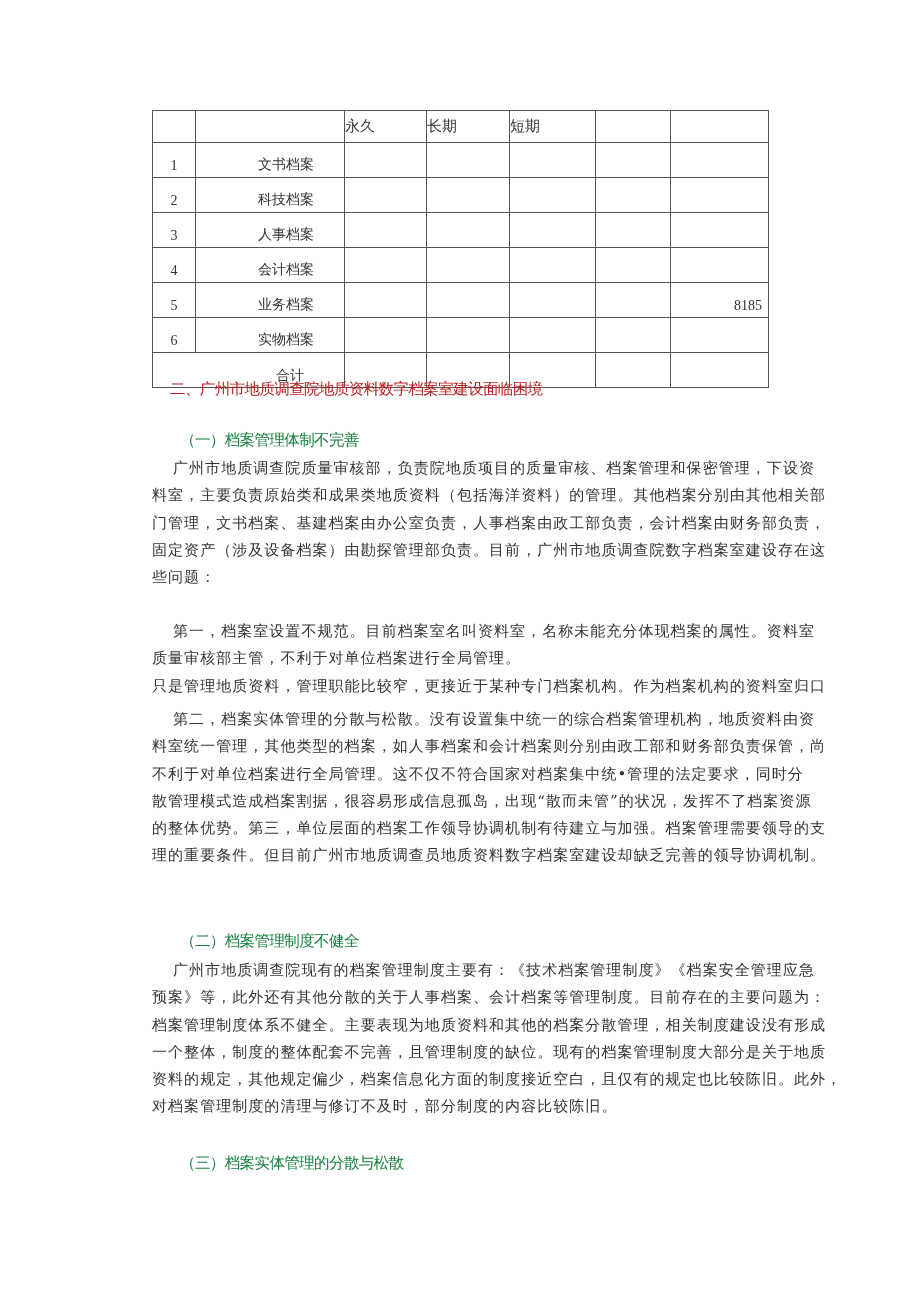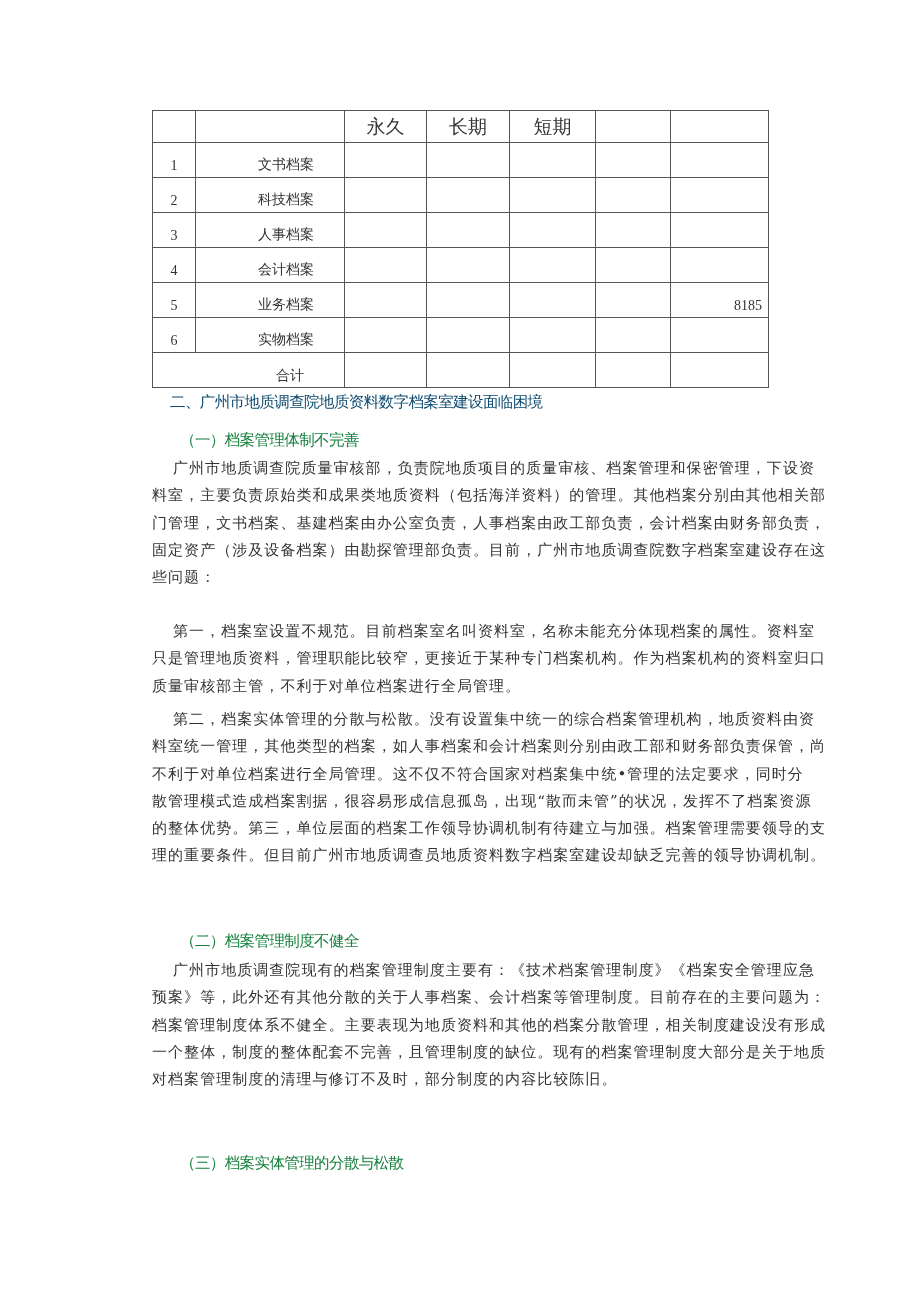--- a/index.html
+++ b/index.html
@@ -4,29 +4,29 @@
 <style>
   html, body { margin:0; padding:0; background:#ffffff; }
   body { width:920px; height:1301px; position:relative; overflow:hidden;
          font-family:"DejaVu Serif","Liberation Serif",serif; color:#222; }
   .page { position:absolute; left:0; top:0; width:920px; height:1301px; }
 
   table.archive { position:absolute; left:152px; top:110px; border-collapse:collapse;
                   table-layout:fixed; width:616px; }
   table.archive td { border:1px solid #555; height:31px; padding:0; font-size:14px;
                      color:#333; vertical-align:bottom; }
-  table.archive tr.hdr td { vertical-align:middle; text-align:center;
-                     font-family:"DejaVu Sans","Liberation Sans",sans-serif; font-size:19px; }
+  table.archive tr.hdr td { vertical-align:middle; text-align:left;
+                     font-family:"DejaVu Sans","Liberation Sans",sans-serif; font-size:15px; }
   td.num { text-align:center; padding-bottom:3px !important; font-family:"Liberation Serif",serif; font-size:15px; }
   td.name { text-align:right; padding-right:30px !important; padding-bottom:3px !important; }
   td.val { text-align:right; padding-right:6px !important; padding-bottom:3px !important; font-family:"Liberation Serif",serif; font-size:15px; }
   td.total { text-align:right; padding-bottom:2px !important; padding-right:40px !important; }
 
-  .h1 { position:absolute; left:170px; top:392px; font-family:"DejaVu Sans","Liberation Sans",sans-serif;
-        font-size:15.5px; color:#0c4a6e; letter-spacing:-0.6px; }
+  .h1 { position:absolute; left:170px; top:379px; font-family:"DejaVu Sans","Liberation Sans",sans-serif;
+        font-size:15.5px; color:#b91c1c; letter-spacing:-0.6px; }
   .h2 { position:absolute; left:180px; font-family:"DejaVu Sans","Liberation Sans",sans-serif;
         font-size:15.5px; color:#15803d; letter-spacing:-0.6px; }
   .para { position:absolute; left:152px; width:636px; font-size:15px; line-height:27.3px;
           color:#333; letter-spacing:1.05px; text-indent:21px; text-align:justify; }
   .para .ln { display:block; white-space:nowrap; }
 </style>
 </head>
 <body>
 
 <div class="page">
@@ -123,38 +123,39 @@
   <div class="para" style="top:455px">
     <span class="ln">广州市地质调查院质量审核部，负责院地质项目的质量审核、档案管理和保密管理，下设资</span>
     <span class="ln" style="text-indent:0">料室，主要负责原始类和成果类地质资料（包括海洋资料）的管理。其他档案分别由其他相关部</span>
     <span class="ln" style="text-indent:0">门管理，文书档案、基建档案由办公室负责，人事档案由政工部负责，会计档案由财务部负责，</span>
     <span class="ln" style="text-indent:0">固定资产（涉及设备档案）由勘探管理部负责。目前，广州市地质调查院数字档案室建设存在这</span>
     <span class="ln" style="text-indent:0">些问题：</span>
   </div>
 
   <div class="para" style="top:618px">
     <span class="ln">第一，档案室设置不规范。目前档案室名叫资料室，名称未能充分体现档案的属性。资料室</span>
+    <span class="ln" style="text-indent:0">质量审核部主管，不利于对单位档案进行全局管理。</span>
     <span class="ln" style="text-indent:0">只是管理地质资料，管理职能比较窄，更接近于某种专门档案机构。作为档案机构的资料室归口</span>
-    <span class="ln" style="text-indent:0">质量审核部主管，不利于对单位档案进行全局管理。</span>
   </div>
 
   <div class="para" style="top:706px">
     <span class="ln">第二，档案实体管理的分散与松散。没有设置集中统一的综合档案管理机构，地质资料由资</span>
     <span class="ln" style="text-indent:0">料室统一管理，其他类型的档案，如人事档案和会计档案则分别由政工部和财务部负责保管，尚</span>
     <span class="ln" style="text-indent:0">不利于对单位档案进行全局管理。这不仅不符合国家对档案集中统•管理的法定要求，同时分</span>
     <span class="ln" style="text-indent:0">散管理模式造成档案割据，很容易形成信息孤岛，出现“散而未管”的状况，发挥不了档案资源</span>
     <span class="ln" style="text-indent:0">的整体优势。第三，单位层面的档案工作领导协调机制有待建立与加强。档案管理需要领导的支</span>
     <span class="ln" style="text-indent:0">理的重要条件。但目前广州市地质调查员地质资料数字档案室建设却缺乏完善的领导协调机制。</span>
   </div>
 
   <div class="h2" style="top:931px">（二）档案管理制度不健全</div>
 
   <div class="para" style="top:957px">
     <span class="ln">广州市地质调查院现有的档案管理制度主要有：《技术档案管理制度》《档案安全管理应急</span>
     <span class="ln" style="text-indent:0">预案》等，此外还有其他分散的关于人事档案、会计档案等管理制度。目前存在的主要问题为：</span>
     <span class="ln" style="text-indent:0">档案管理制度体系不健全。主要表现为地质资料和其他的档案分散管理，相关制度建设没有形成</span>
     <span class="ln" style="text-indent:0">一个整体，制度的整体配套不完善，且管理制度的缺位。现有的档案管理制度大部分是关于地质</span>
+    <span class="ln" style="text-indent:0">资料的规定，其他规定偏少，档案信息化方面的制度接近空白，且仅有的规定也比较陈旧。此外，</span>
     <span class="ln" style="text-indent:0">对档案管理制度的清理与修订不及时，部分制度的内容比较陈旧。</span>
   </div>
 
   <div class="h2" style="top:1153px">（三）档案实体管理的分散与松散</div>
 
 </div>
 
 </body></html>

